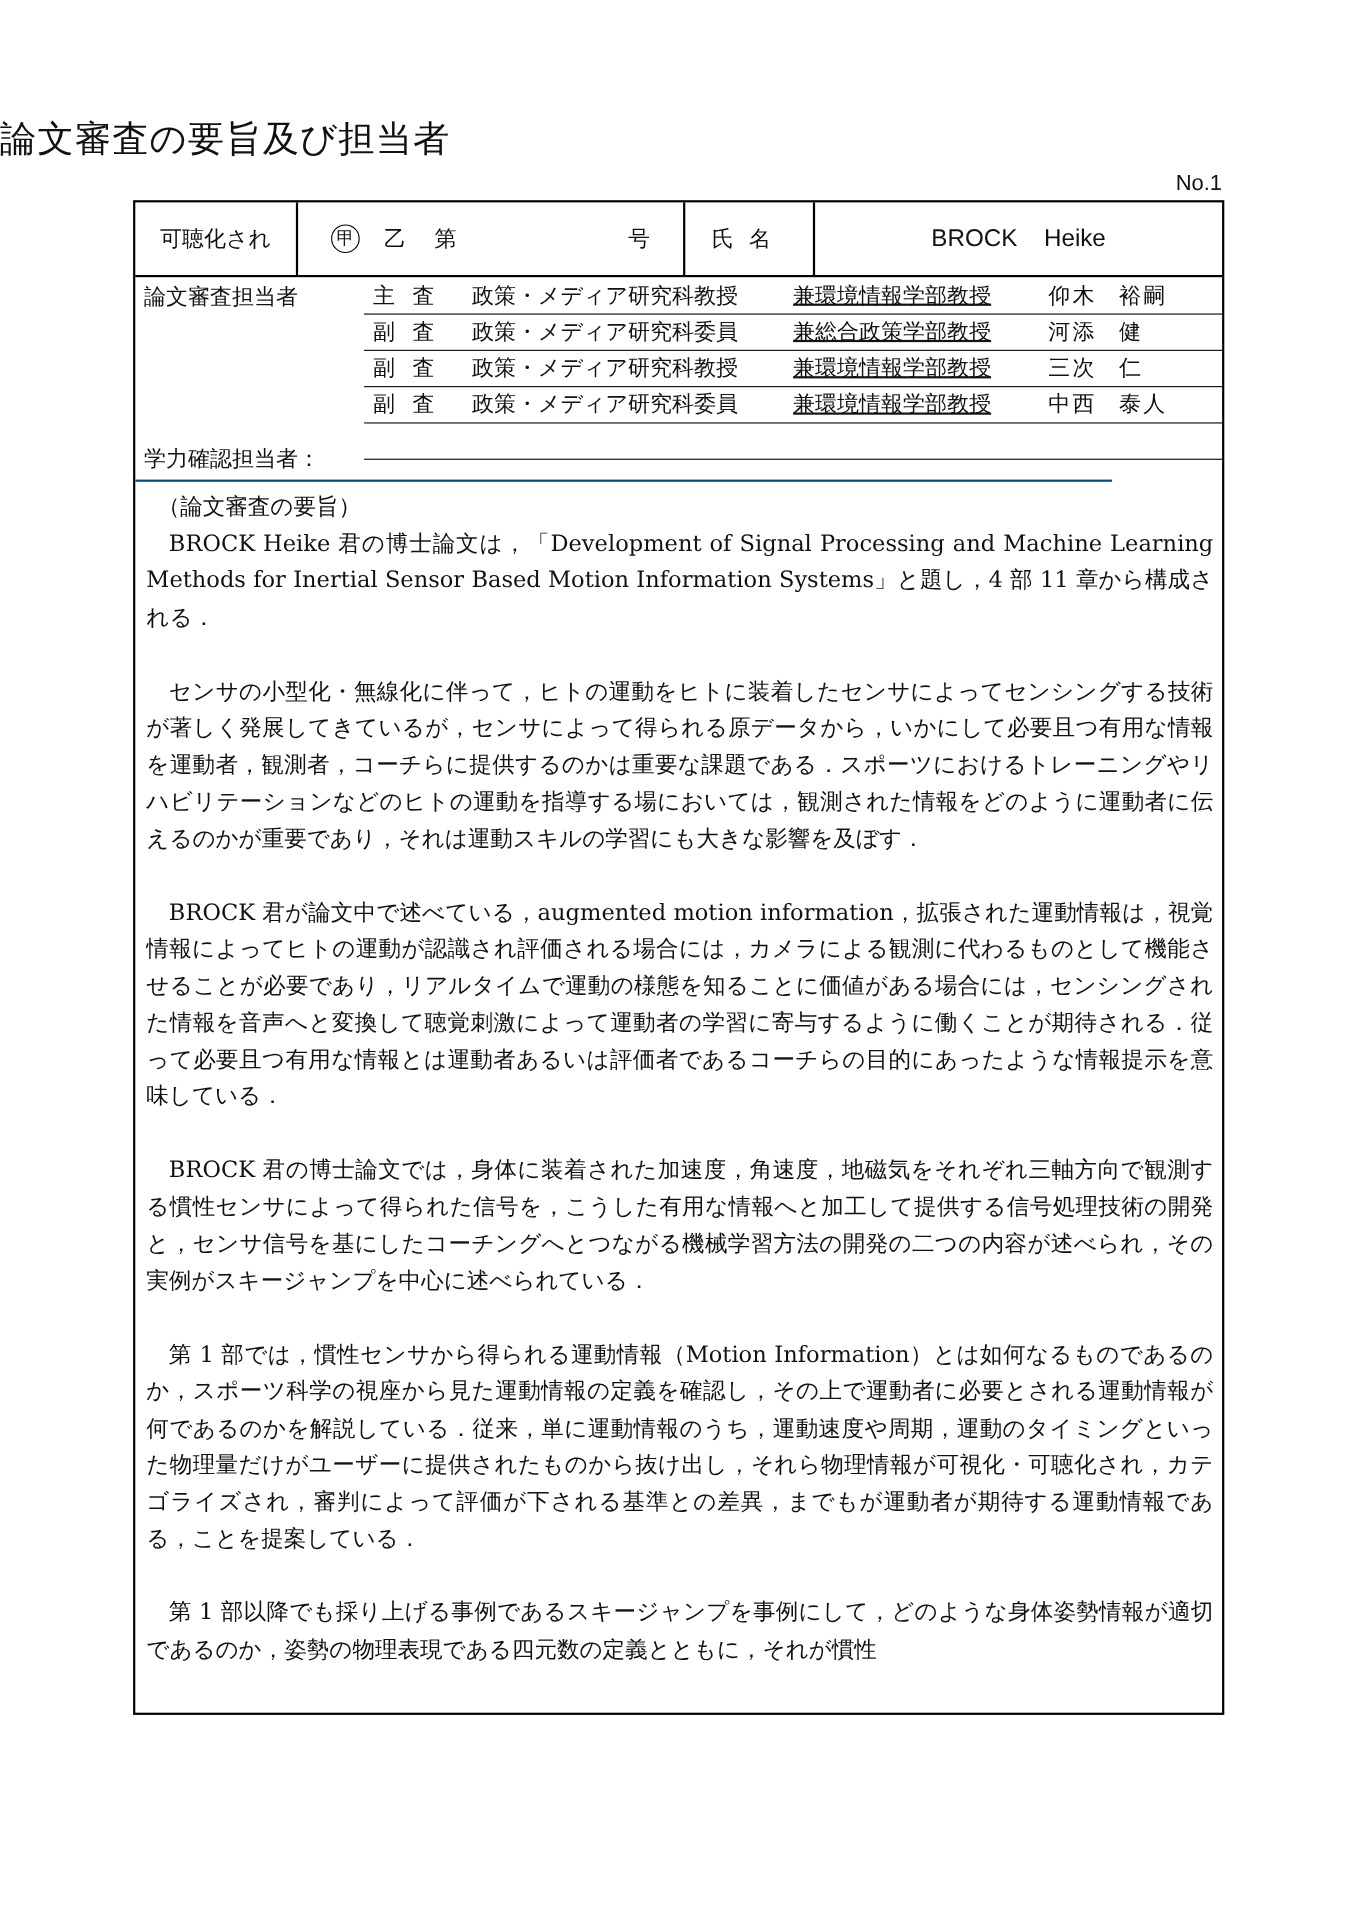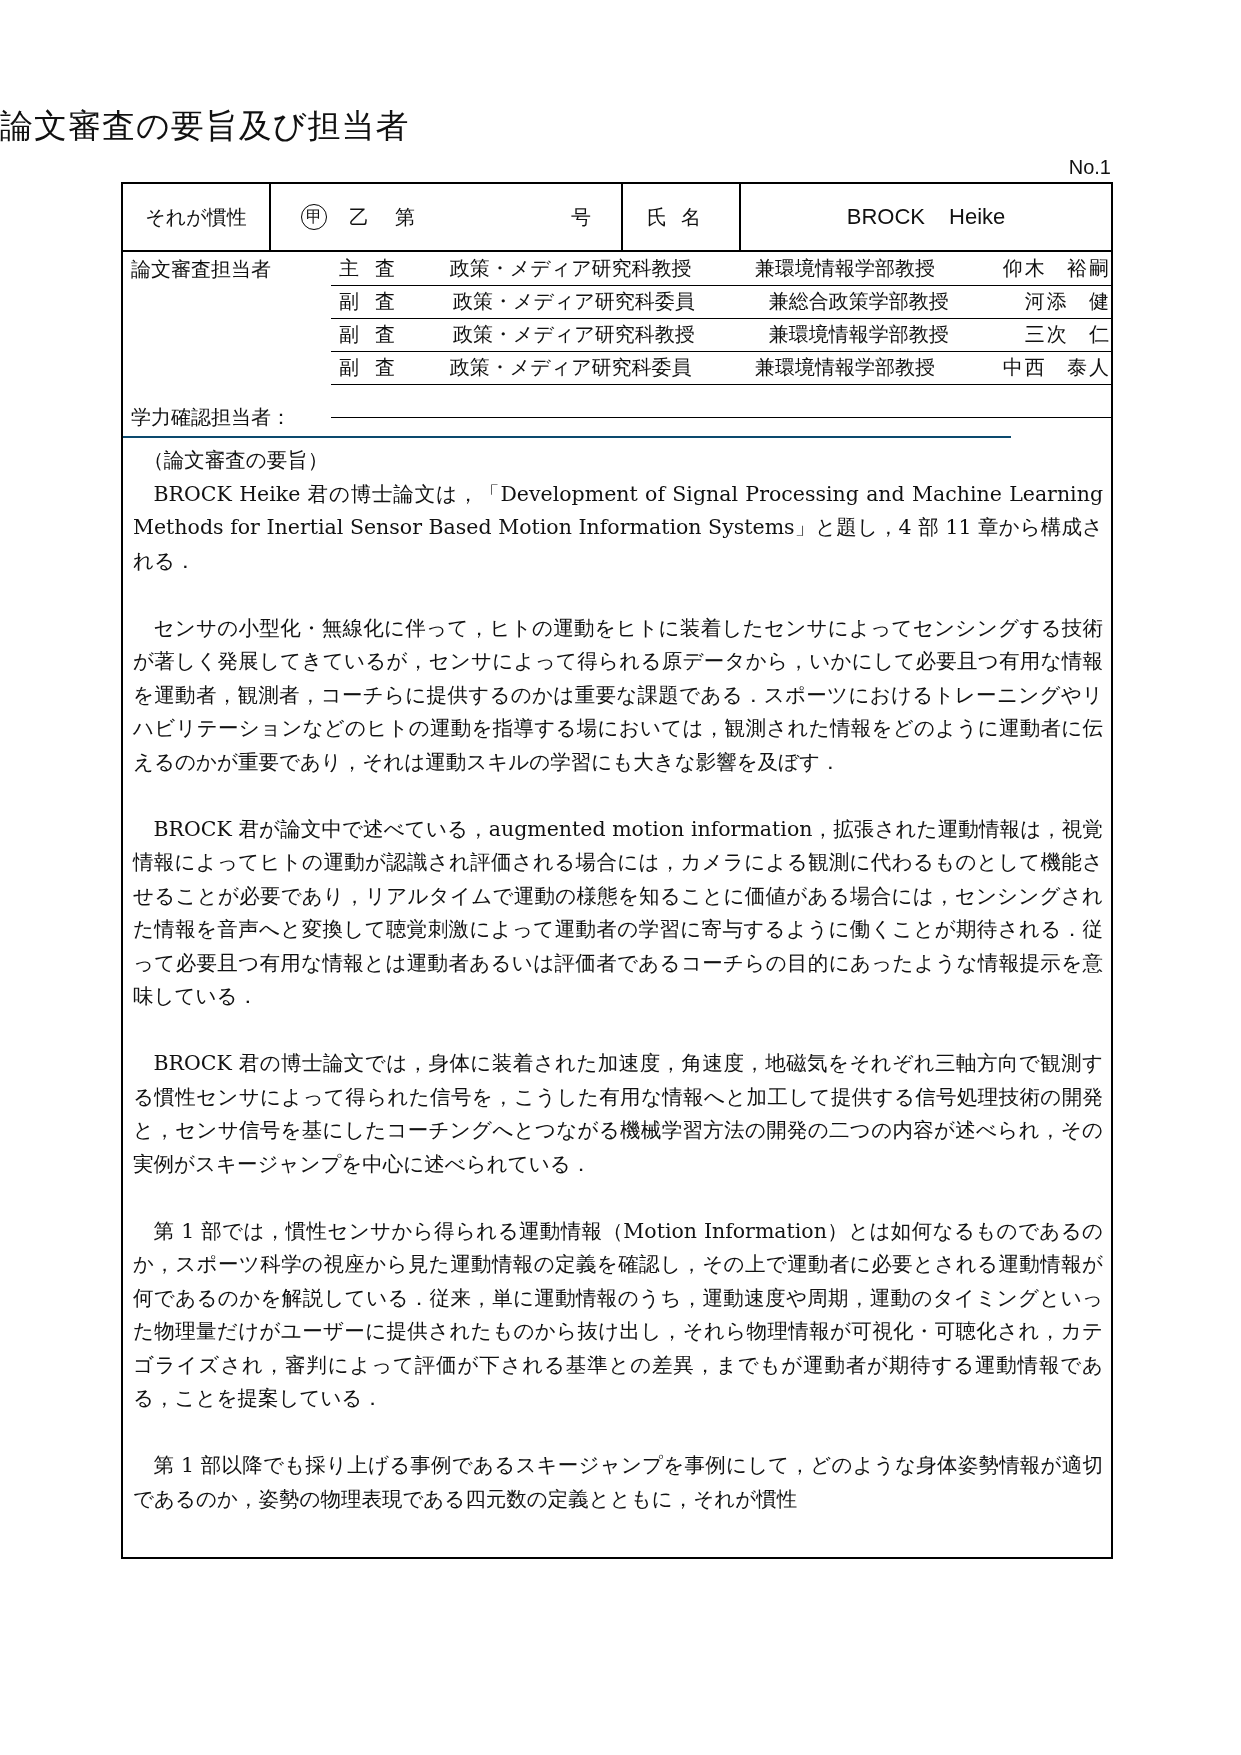--- a/index.html
+++ b/index.html
@@ -17,41 +17,41 @@
   .c1 { left: 0; width: 146px; justify-content: center; border-right: 2px solid #000; }
   .c2 { left: 148px; width: 350px; border-right: 2px solid #000; }
   .c3 { left: 500px; width: 116px; justify-content: center; border-right: 2px solid #000; letter-spacing: 14px; }
   .c4 { left: 618px; width: 370px; justify-content: center; font-family: Liberation Sans, sans-serif; font-size: 22px; word-spacing: 18px; }
   .circle { display: inline-flex; width: 24px; height: 24px; border: 1.5px solid #000; border-radius: 50%;
             align-items: center; justify-content: center; font-size: 16px; margin-left: 30px; }
   .kou { margin-left: 22px; } .dai { margin-left: 26px; } .gou { margin-left: auto; margin-right: 30px; }
   .row2 { position: absolute; left: 0; top: 68px; width: 888px; height: 184px; border-bottom: 2px solid #0c4a6e; }
   .reviewers-label { position: absolute; left: 8px; top: 4px; font-size: 20px; }
   .rv { position: absolute; left: 208px; width: 780px; height: 33px; border-bottom: 1px solid #000;
-        font-size: 20px; display: flex; align-items: center; gap: 24px; }
+        font-size: 20px; display: flex; align-items: center; }
   .rv span { white-space: nowrap; }
   .rv .role { width: 90px; letter-spacing: 16px; padding-left: 8px; }
   .rv .aff1 { width: 292px; }
-  .rv .aff2 { width: 232px; }
+  .rv .aff2 { width: 232px; text-decoration: underline; }
   .rv .nm { letter-spacing: 2px; word-spacing: 12px; }
   .ac-label { position: absolute; left: 8px; top: 152px; font-size: 20px; }
   .summary { position: absolute; left: 10px; top: 260px; width: 970px; font-size: 20.5px; line-height: 33.5px; }
   .summary p { margin: 0 0 33.5px 0; text-indent: 1em; text-align: justify; }
   .summary .heading { margin: 0; text-indent: 0.5em; }
   .summary p.first { margin-bottom: 33.5px; }
 </style>
 </head>
 <body>
 
 <h1 class="title">論文審査の要旨及び担当者</h1>
 <div class="docno">No.1</div>
 
 <div class="frame">
   <div class="row1">
-    <div class="cell c1">それが慣性</div>
+    <div class="cell c1">可聴化され</div>
     <div class="cell c2">
       <span class="circle">甲</span>
       <span class="kou">乙</span>
       <span class="dai">第</span>
       <span class="gou">号</span>
     </div>
     <div class="cell c3">氏名</div>
     <div class="cell c4">BROCK Heike</div>
   </div>
 

